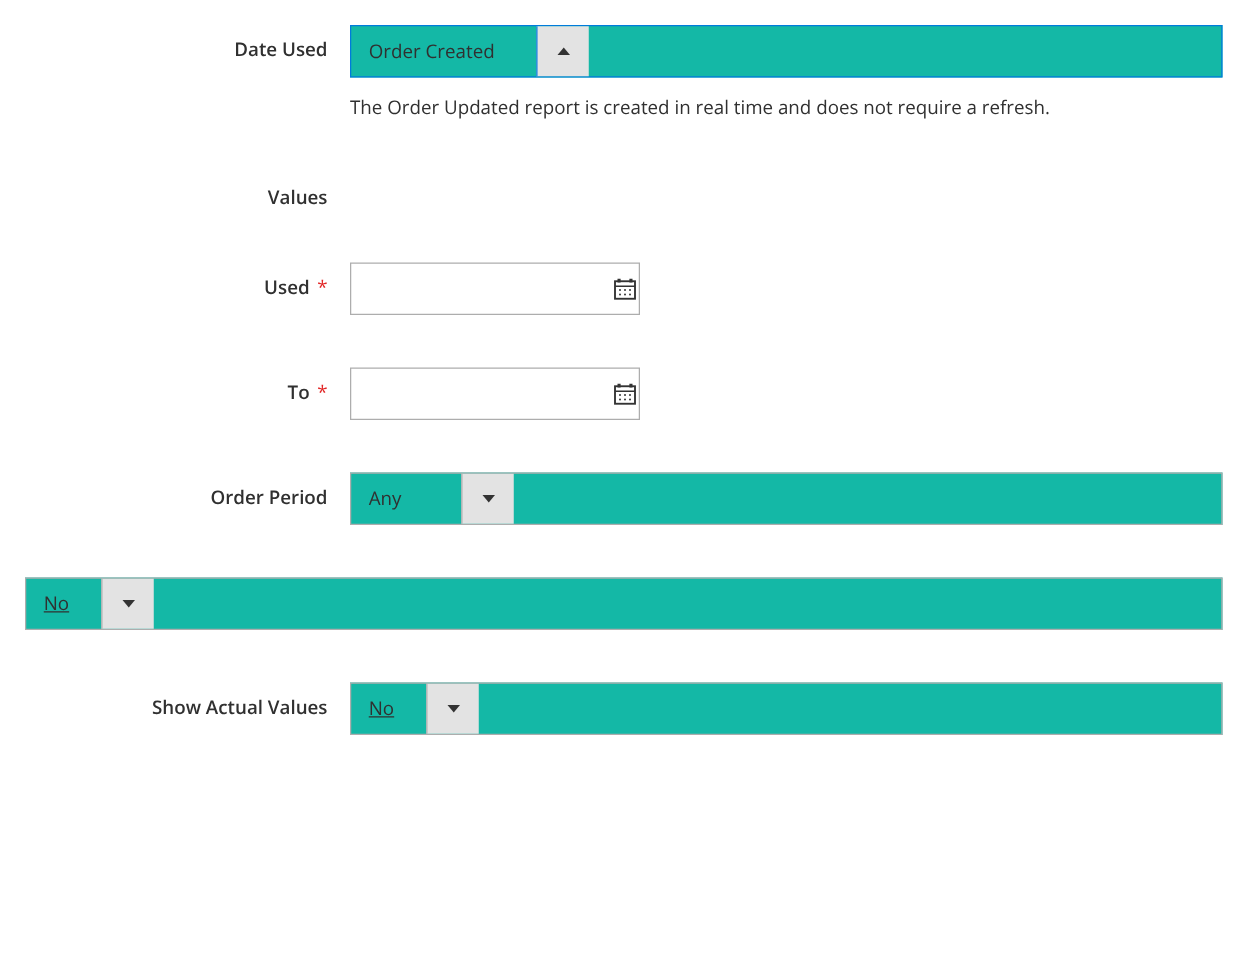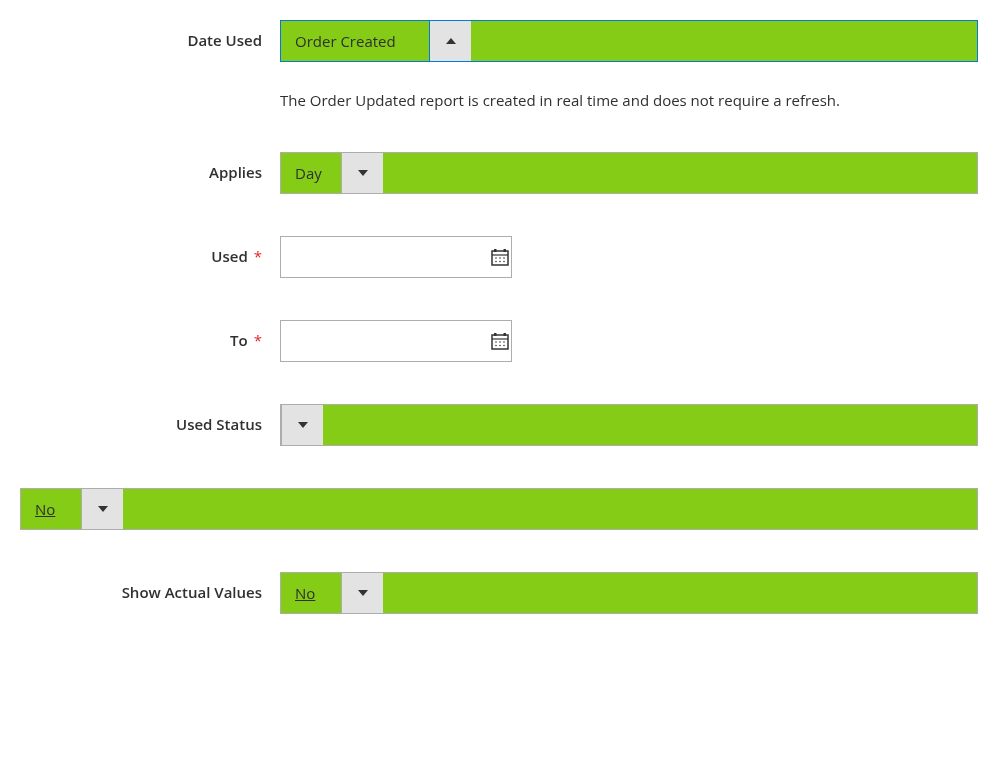--- a/index.html
+++ b/index.html
@@ -41,21 +41,21 @@
     }
     .control-col {
       flex: 1;
       display: flex;
       flex-direction: column;
     }
     .select-wrap {
       display: inline-flex;
       align-items: stretch;
       border: 1px solid #adadad;
-      background: #84cc16;
+      background: #14b8a6;
       height: 42px;
     }
     .select-wrap.highlighted {
       border-color: #007bdb;
     }
     .select-text {
       padding: 0 14px;
       display: flex;
       align-items: center;
       font-size: 15px;
@@ -105,21 +105,21 @@
       color: #303030;
       background: transparent;
     }
     .calendar-icon {
       width: 20px;
       height: 20px;
       cursor: pointer;
       flex-shrink: 0;
     }
     .help-text {
-      margin-top: 28px;
+      margin-top: 14px;
       font-size: 15px;
       color: #303030;
       font-weight: 400;
     }
     .w-date-used .select-text { width: 148px; }
     .w-period .select-text { width: 58px; }
     .w-order-status .select-text { width: 88px; }
     .w-no .select-text { width: 42px; text-decoration: underline; }
     .extra-gap {
       margin-bottom: 42px;
@@ -138,29 +138,21 @@
       <div class="select-arrow">
         <div class="triangle-up"></div>
       </div>
     </div>
     <div class="help-text">The Order Updated report is created in real time and does not require a refresh.</div>
   </div>
 </div>
 
 <div class="form-row extra-gap">
   <div class="label-col">
-    <span>Applies</span>
-  </div>
-  <div class="control-col">
-    <div class="select-wrap w-period">
-      <div class="select-text">Day</div>
-      <div class="select-arrow">
-        <div class="triangle-down"></div>
-      </div>
-    </div>
+    <span>Values</span>
   </div>
 </div>
 
 <div class="form-row extra-gap">
   <div class="label-col">
     <span>Used</span>
     <span class="required-mark">*</span>
   </div>
   <div class="control-col">
     <div class="date-input-wrap">
@@ -200,24 +192,25 @@
         <circle cx="6" cy="14.5" r="0.8" fill="#333"></circle>
         <circle cx="10" cy="14.5" r="0.8" fill="#333"></circle>
         <circle cx="14" cy="14.5" r="0.8" fill="#333"></circle>
       </svg>
     </div>
   </div>
 </div>
 
 <div class="form-row extra-gap">
   <div class="label-col">
-    <span>Used Status</span>
+    <span>Order Period</span>
   </div>
   <div class="control-col">
     <div class="select-wrap w-order-status">
+      <div class="select-text">Any</div>
       <div class="select-arrow">
         <div class="triangle-down"></div>
       </div>
     </div>
   </div>
 </div>
 
 <div class="form-row extra-gap">
   <div class="control-col">
     <div class="select-wrap w-no">

